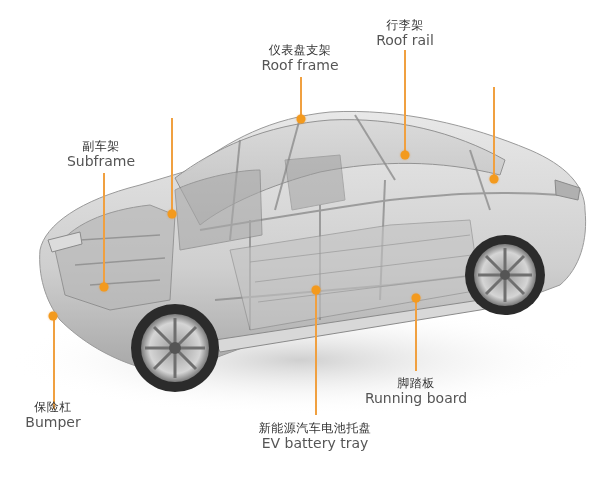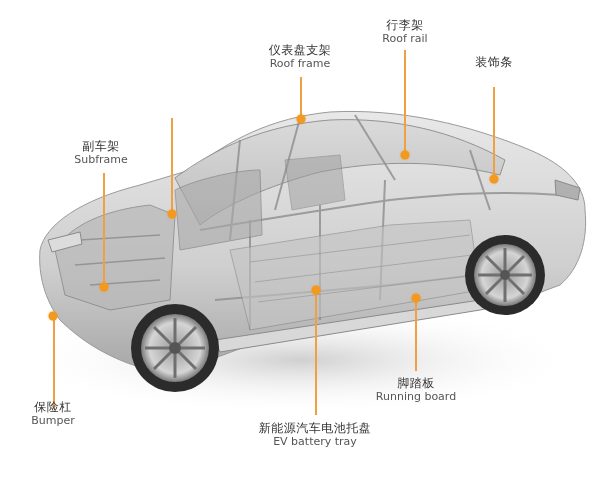--- a/index.html
+++ b/index.html
@@ -2,21 +2,21 @@
 <html><head>
 <meta charset="utf-8">
 <style>
   html, body { margin: 0; padding: 0; background: #ffffff; }
   body { width: 600px; height: 487px; position: relative; overflow: hidden;
          font-family: "DejaVu Sans", "Liberation Sans", sans-serif; }
   .stage { position: absolute; left: 0; top: 0; width: 600px; height: 487px; }
   .car-svg { position: absolute; left: 0; top: 0; }
   .label { position: absolute; text-align: center; transform: translateX(-50%); white-space: nowrap; line-height: 1.2; }
   .label .zh { font-size: 12px; color: #333333; letter-spacing: 0.5px; }
-  .label .en { font-size: 11px; color: #555555; }
+  .label .en { font-size: 14px; color: #555555; }
   .leader { position: absolute; width: 1.5px; background: #f0a040; }
   .dot { position: absolute; width: 9px; height: 9px; border-radius: 50%; background: #f39a1e; transform: translate(-50%, -50%); box-shadow: 0 0 2px rgba(240,140,20,0.6); }
 </style>
 </head>
 <body>
 
 <div class="stage">
 
   <svg class="car-svg" width="600" height="487" viewBox="0 0 600 487">
     <defs>
@@ -126,21 +126,20 @@
 
   <div class="label" style="left:300px; top:43px;">
     <div class="zh">仪表盘支架</div>
     <div class="en">Roof frame</div>
   </div>
   <div class="label" style="left:405px; top:18px;">
     <div class="zh">行李架</div>
     <div class="en">Roof rail</div>
   </div>
   <div class="label" style="left:494px; top:55px;">
-    <div class="zh">装饰条</div>
   </div>
   <div class="label" style="left:101px; top:139px;">
     <div class="zh">副车架</div>
     <div class="en">Subframe</div>
   </div>
   <div class="label" style="left:53px; top:400px;">
     <div class="zh">保险杠</div>
     <div class="en">Bumper</div>
   </div>
   <div class="label" style="left:416px; top:376px;">

